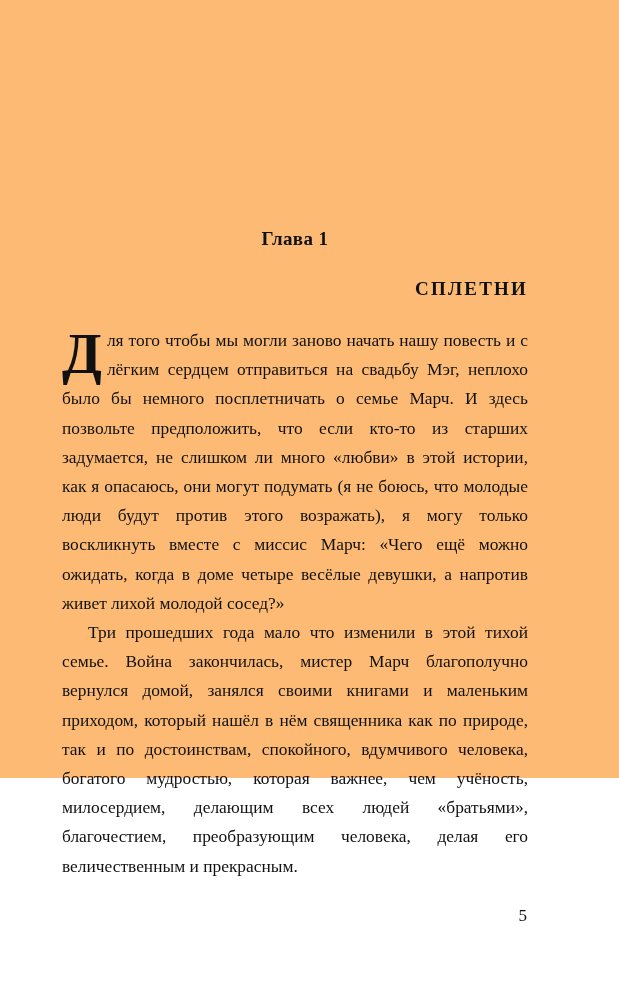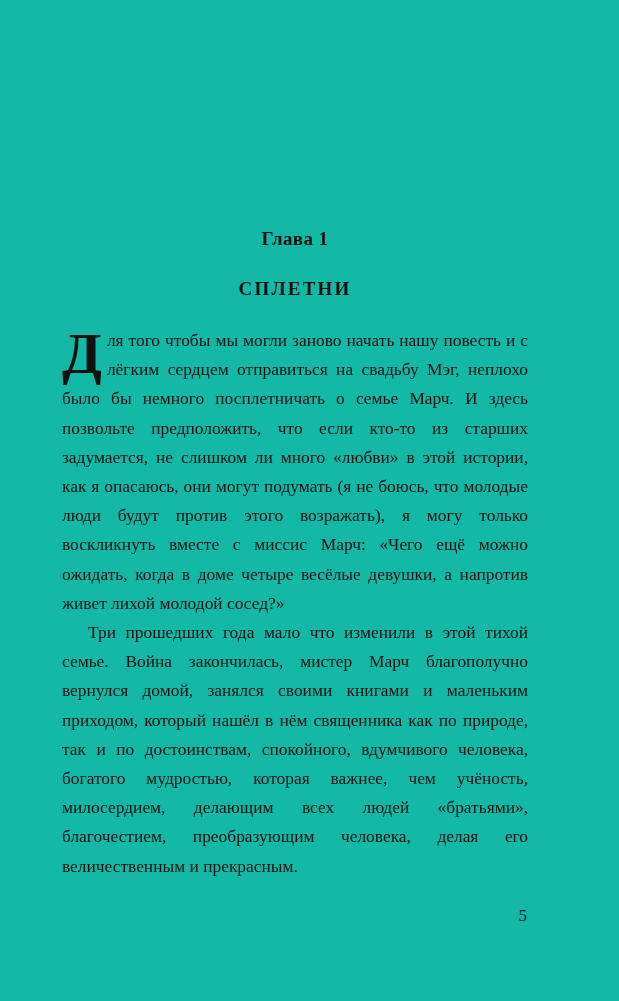--- a/index.html
+++ b/index.html
@@ -13,38 +13,38 @@
     font-family: "Liberation Serif", "DejaVu Serif", serif;
     color: #111111;
     position: relative;
     overflow: hidden;
   }
   .page {
     position: absolute;
     left: 0;
     top: 0;
     width: 619px;
-    height: 1001px;
-    background: #14b8a6;
+    height: 778px;
+    background: #fdba74;
   }
   .content {
     position: absolute;
     left: 62px;
     top: 228px;
     width: 466px;
   }
   .chapter-heading {
     text-align: center;
     font-weight: bold;
     font-size: 19px;
     letter-spacing: 0.4px;
     margin: 0 0 28px 0;
   }
   .chapter-title {
-    text-align: center;
+    text-align: right;
     font-weight: bold;
     font-size: 19px;
     letter-spacing: 2.2px;
     margin: 0 0 26px 0;
   }
   .body-text {
     font-size: 17.4px;
     line-height: 29.2px;
     text-align: justify;
     text-justify: inter-word;

